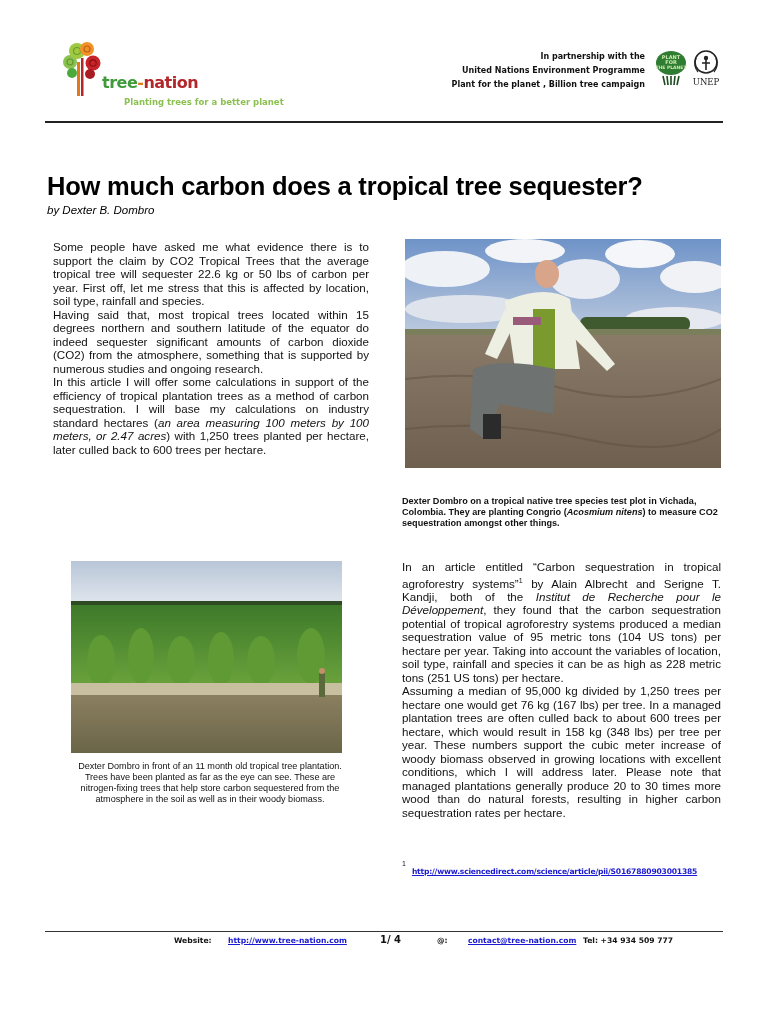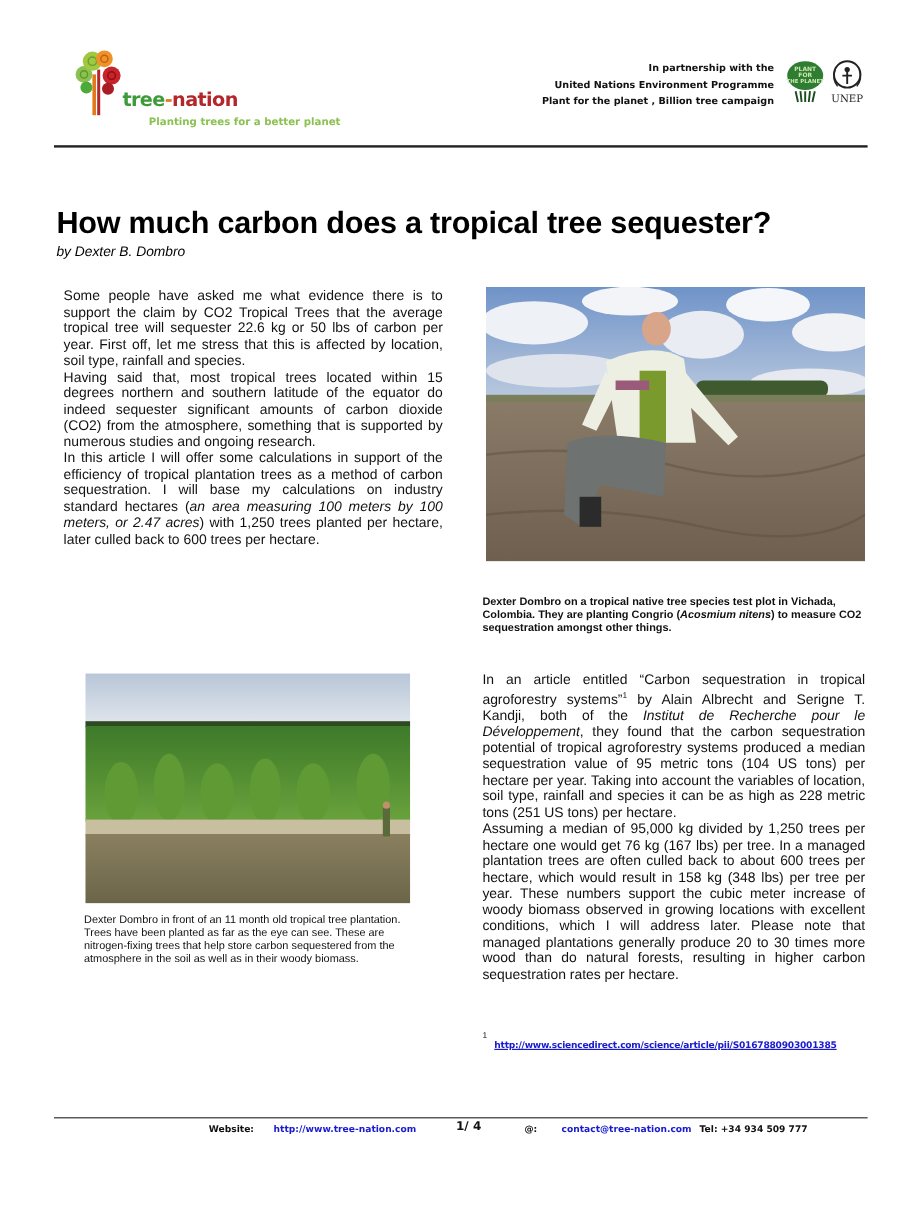--- a/index.html
+++ b/index.html
@@ -27,30 +27,30 @@
     .para p { margin: 0; }
     .col-left { left: 53px; top: 240px; width: 316px; }
     .col-right { left: 402px; top: 560px; width: 319px; }
 
     .photo { position: absolute; overflow: hidden; }
     .photo1 { left: 405px; top: 239px; width: 316px; height: 229px; }
     .photo2 { left: 71px; top: 561px; width: 271px; height: 192px; }
 
     .caption { position: absolute; font-size: 9.1px; line-height: 11px; color: #111; }
     .cap1 { left: 402px; top: 496px; width: 325px; font-weight: bold; }
-    .cap2 { left: 70px; top: 761px; width: 280px; }
+    .cap2 { left: 70px; top: 761px; width: 280px; text-align: center; }
 
     .footnote { position: absolute; left: 402px; top: 864px; font-size: 9px; }
     .footnote sup { font-size: 7px; position: relative; top: -4px; margin-right: 6px; }
     .footnote a { color: #1a1ad0; text-decoration: underline; font-family: "DejaVu Sans", sans-serif; font-weight: bold; font-size: 7.6px; letter-spacing: -0.2px; }
 
     .hr-bot { position: absolute; left: 45px; top: 931px; width: 678px; height: 1px; background: #333; }
     .footer { position: absolute; top: 936px; left: 0; width: 768px; height: 14px; font-family: "DejaVu Sans", sans-serif; font-size: 7.6px; font-weight: bold; color: #111; }
     .footer span, .footer a { position: absolute; white-space: nowrap; }
-    .footer a { color: #1a1ad0; }
+    .footer a { color: #1a1ad0; text-decoration: underline; }
     .f-web-label { left: 174px; }
     .f-web-link { left: 228px; }
     .f-page { left: 380px; top: -2px; font-size: 10px; }
     .f-at { left: 437px; }
     .f-mail { left: 448px; padding-left: 20px; }
     .f-tel { left: 583px; }
   </style>
 </head>
 <body>
 

